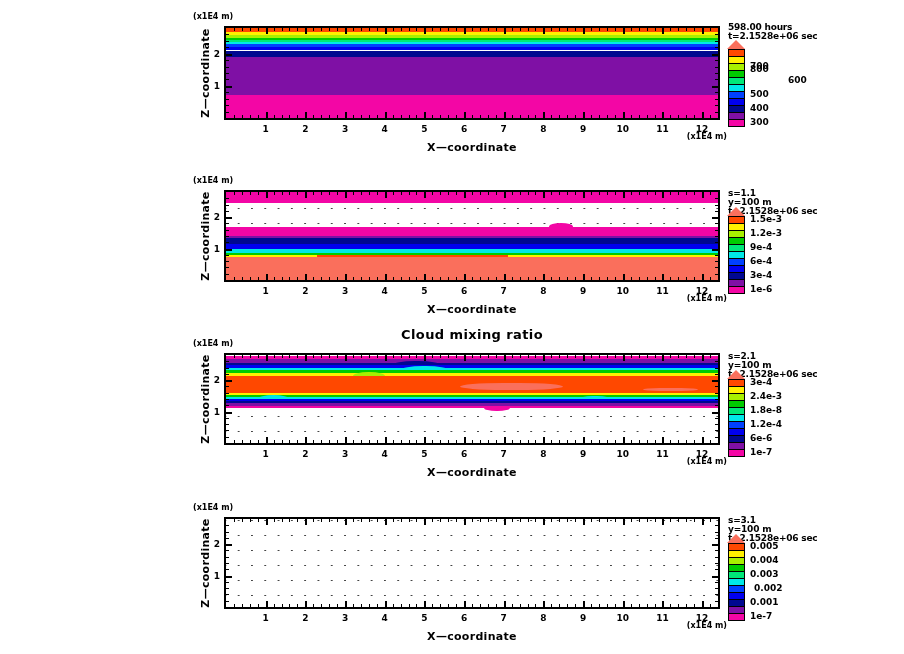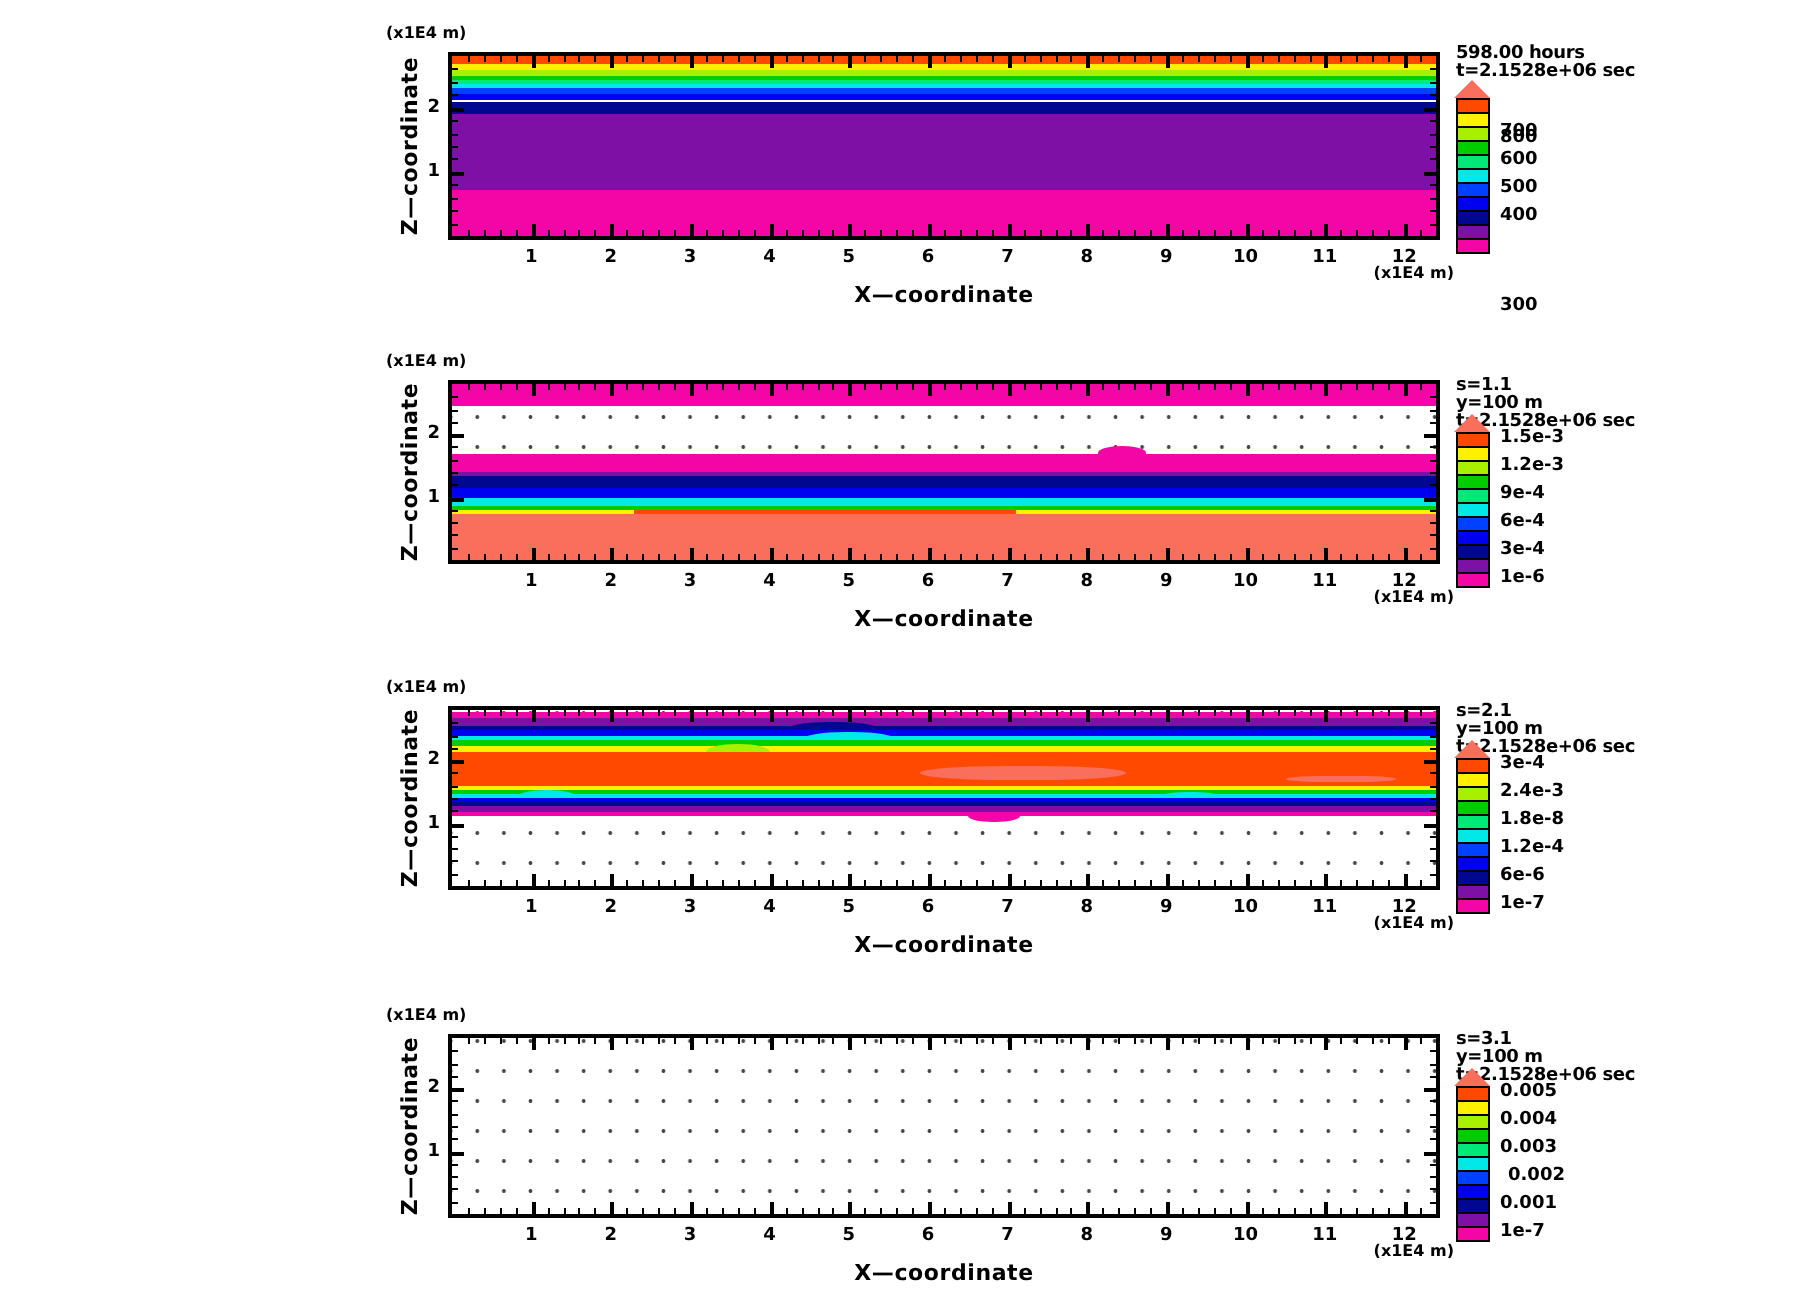--- a/index.html
+++ b/index.html
@@ -215,24 +215,24 @@
     <div class="cbar-box" style="position: absolute; left: 728px; top: 70px; background: rgb(0, 204, 0);"></div>
     <div class="cbar-box" style="position: absolute; left: 728px; top: 77px; background: rgb(0, 232, 120);"></div>
     <div class="cbar-box" style="position: absolute; left: 728px; top: 84px; background: rgb(0, 232, 232);"></div>
     <div class="cbar-box" style="position: absolute; left: 728px; top: 91px; background: rgb(0, 64, 255);"></div>
     <div class="cbar-box" style="position: absolute; left: 728px; top: 98px; background: rgb(0, 0, 240);"></div>
     <div class="cbar-box" style="position: absolute; left: 728px; top: 105px; background: rgb(0, 8, 144);"></div>
     <div class="cbar-box" style="position: absolute; left: 728px; top: 112px; background: rgb(127, 16, 165);"></div>
     <div class="cbar-box" style="position: absolute; left: 728px; top: 119px; background: rgb(243, 6, 165);"></div>
     <div class="cbar-label" style="position: absolute; left: 750px; top: 64px;">800</div>
     <div class="cbar-label" style="position: absolute; left: 750px; top: 61px;">700</div>
-    <div class="cbar-label" style="position: absolute; left: 750px; top: 75px;">600</div>
+    <div class="cbar-label" style="position: absolute; left: 788px; top: 75px;">600</div>
     <div class="cbar-label" style="position: absolute; left: 750px; top: 89px;">500</div>
     <div class="cbar-label" style="position: absolute; left: 750px; top: 103px;">400</div>
-    <div class="cbar-label" style="position: absolute; left: 750px; top: 117px; margin-top: 31px;">300</div>
+    <div class="cbar-label" style="position: absolute; left: 750px; top: 117px;">300</div>
     <div class="plot dots" style="position: absolute; left: 224px; top: 190px; width: 496px; height: 92px;">
       <div class="band" style="position: absolute; top: 65.0571px; left: 0px; width: 100%; height: 22.9429px; background: rgb(250, 111, 92);"></div>
       <div class="band" style="position: absolute; top: 62.8571px; left: 0px; width: 100%; height: 2.2px; background: rgb(255, 240, 0);"></div>
       <div class="band" style="position: absolute; top: 60.6571px; left: 0px; width: 100%; height: 2.2px; background: rgb(0, 204, 0);"></div>
       <div class="band" style="position: absolute; top: 56.5714px; left: 0px; width: 100%; height: 4.08571px; background: rgb(0, 232, 232);"></div>
       <div class="band" style="position: absolute; top: 52.4857px; left: 0px; width: 100%; height: 4.08571px; background: rgb(0, 0, 240);"></div>
       <div class="band" style="position: absolute; top: 46.2px; left: 0px; width: 100%; height: 6.28571px; background: rgb(0, 8, 144);"></div>
       <div class="band" style="position: absolute; top: 43.6857px; left: 0px; width: 100%; height: 2.51429px; background: rgb(127, 16, 165);"></div>
       <div class="band" style="position: absolute; top: 34.8857px; left: 0px; width: 100%; height: 8.8px; background: rgb(243, 6, 165);"></div>
       <div class="band" style="position: absolute; top: 0px; left: 0px; width: 100%; height: 11px; background: rgb(243, 6, 165);"></div>
@@ -419,20 +419,21 @@
     <div class="cbar-box" style="position: absolute; left: 728px; top: 265px; background: rgb(0, 0, 240);"></div>
     <div class="cbar-box" style="position: absolute; left: 728px; top: 272px; background: rgb(0, 8, 144);"></div>
     <div class="cbar-box" style="position: absolute; left: 728px; top: 279px; background: rgb(127, 16, 165);"></div>
     <div class="cbar-box" style="position: absolute; left: 728px; top: 286px; background: rgb(243, 6, 165);"></div>
     <div class="cbar-label" style="position: absolute; left: 750px; top: 214px;">1.5e-3</div>
     <div class="cbar-label" style="position: absolute; left: 750px; top: 228px;">1.2e-3</div>
     <div class="cbar-label" style="position: absolute; left: 750px; top: 242px;">9e-4</div>
     <div class="cbar-label" style="position: absolute; left: 750px; top: 256px;">6e-4</div>
     <div class="cbar-label" style="position: absolute; left: 750px; top: 270px;">3e-4</div>
     <div class="cbar-label" style="position: absolute; left: 750px; top: 284px;">1e-6</div>
+    <div class="chart-title" style="position: absolute; left: 224px; top: 327px; width: 496px;">Cloud mixing ratio</div>
     <div class="plot dots" style="position: absolute; left: 224px; top: 353px; width: 496px; height: 92px;">
       <div class="band" style="position: absolute; top: 50.6px; left: 0px; width: 100%; height: 2.82857px; background: rgb(243, 6, 165);"></div>
       <div class="band" style="position: absolute; top: 48.4px; left: 0px; width: 100%; height: 2.2px; background: rgb(127, 16, 165);"></div>
       <div class="band" style="position: absolute; top: 46.2px; left: 0px; width: 100%; height: 2.2px; background: rgb(0, 8, 144);"></div>
       <div class="band" style="position: absolute; top: 44px; left: 0px; width: 100%; height: 2.2px; background: rgb(0, 0, 240);"></div>
       <div class="band" style="position: absolute; top: 41.8px; left: 0px; width: 100%; height: 2.2px; background: rgb(0, 232, 232);"></div>
       <div class="band" style="position: absolute; top: 39.9143px; left: 0px; width: 100%; height: 1.88571px; background: rgb(0, 204, 0);"></div>
       <div class="band" style="position: absolute; top: 37.7143px; left: 0px; width: 100%; height: 2.2px; background: rgb(255, 240, 0);"></div>
       <div class="band" style="position: absolute; top: 21.3714px; left: 0px; width: 100%; height: 16.3429px; background: rgb(255, 72, 0);"></div>
       <div class="band" style="position: absolute; top: 18.2286px; left: 0px; width: 100%; height: 3.14286px; background: rgb(255, 240, 0);"></div>

